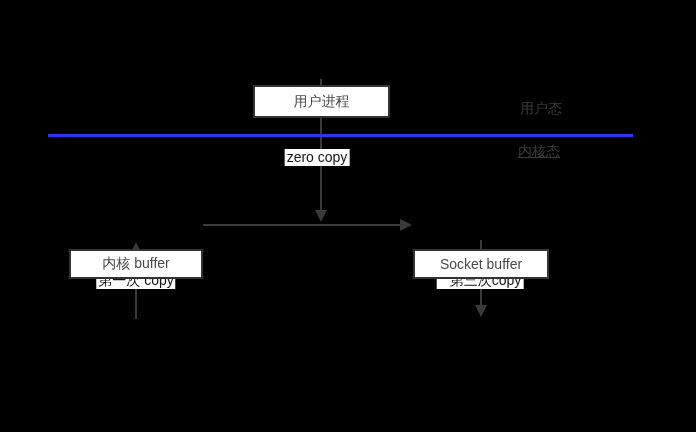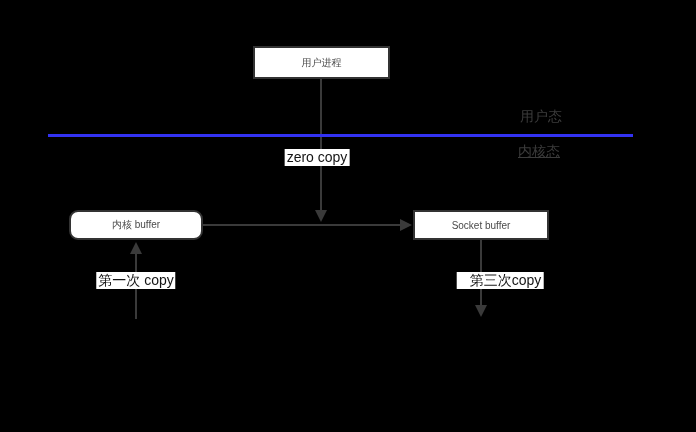--- a/index.html
+++ b/index.html
@@ -59,56 +59,57 @@
   }
 
   
   .region-label {
     position: absolute;
     font-size: 14px;
     color: var(--region-text, #3c3c3c);
     z-index: 2;
     white-space: nowrap;
   }
-  .region-user   { left: 520px; top: 108px; }
+  .region-user   { left: 520px; top: 100px; }
   .region-kernel { left: 518px; top: 143px; text-decoration: underline; }
 
   
   .edge-label {
     position: absolute;
     transform: translateX(-50%);
     background: var(--label-bg, #ffffff);
     color: var(--label-text, #141414);
     font-size: 14px;
     line-height: 17px;
     padding: 0 2px;
     white-space: nowrap;
     z-index: 3;
   }
   .label-zero   { left: 317px; top: 149px; }
   .label-first  { left: 136px; top: 272px; }
   .label-second { left: 308px; top: 218px; }
-  .label-third  { left: 500px; top: 272px; padding-left: 13px; }
+  .label-third  { left: 480px; top: 272px; padding-left: 13px; }
 
   
   .node {
     position: absolute;
     box-sizing: border-box;
     background: var(--box-fill, #ffffff);
     border: 2px solid var(--box-border, #333333);
     color: var(--box-text, #4a4a4a);
-    font-size: 10px;
+    font-size: 14px;
     display: flex;
     align-items: center;
     justify-content: center;
     white-space: nowrap;
     z-index: 5;
+    margin-top: 39px;
   }
   .node-user-process  { left: 253px; top: 46px;  width: 137px; height: 33px; }
-  .node-kernel-buffer { left: 69px;  top: 210px; width: 134px; height: 30px; border-radius: 9px; }
+  .node-kernel-buffer { left: 69px;  top: 210px; width: 134px; height: 30px; }
   .node-socket-buffer { left: 413px; top: 210px; width: 136px; height: 30px; }
   .node-disk          { left: 99px;  top: 319px; width: 75px;  height: 51px; border-width: 3px; }
   .node-network-io    { left: 443px; top: 319px; width: 77px;  height: 51px; border-width: 3px; }
 </style>
 </head>
 <body>
 
 <div class="stage">
 
   <div class="line v line-user-down"></div>

